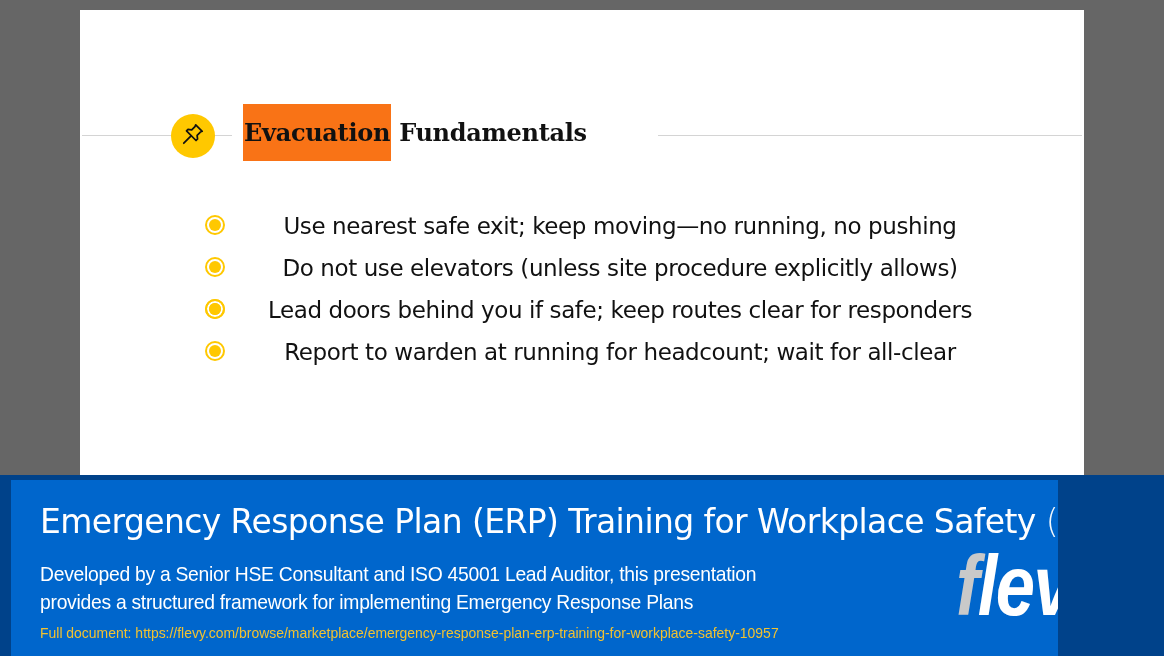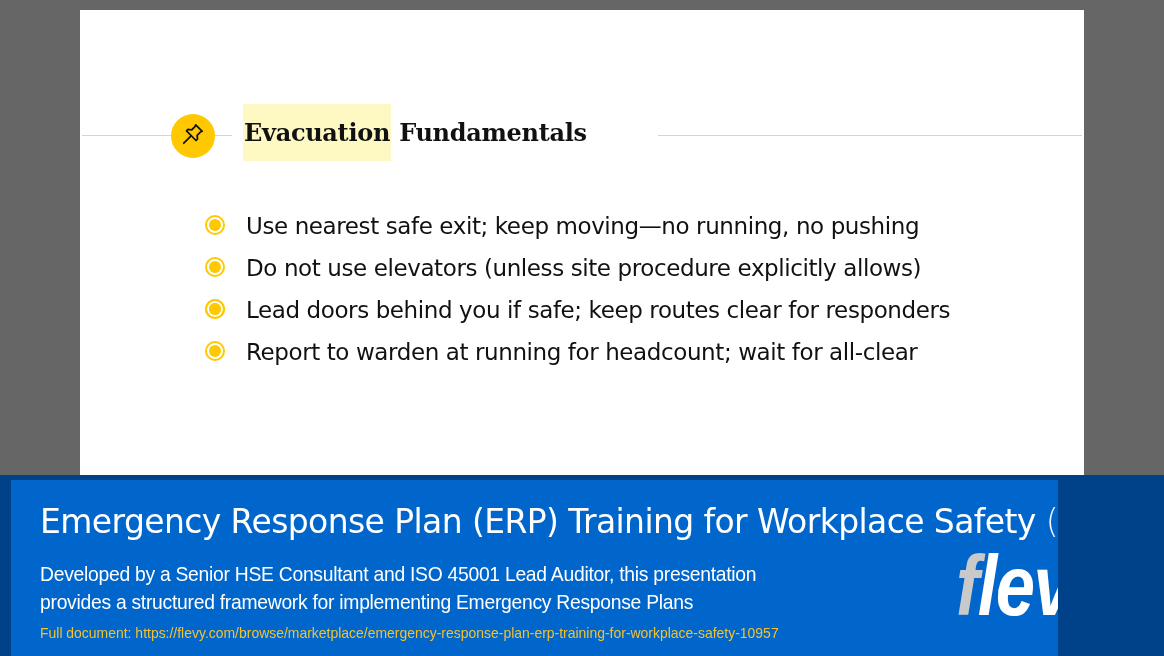--- a/index.html
+++ b/index.html
@@ -56,31 +56,32 @@
       left: 163px;
       top: 108px;
       font-family: "DejaVu Serif", serif;
       font-weight: bold;
       font-size: 24px;
       color: #111111;
       white-space: nowrap;
       letter-spacing: -0.3px;
     }
     .title .hl {
-      background: #fef9c3;
+      background: #f97316;
       padding: 14px 1px;
     }
     .bullets {
       position: absolute;
       left: 124px;
       top: 200px;
       width: 790px;
       margin: 0;
       padding: 0;
       list-style: none;
+      text-align: center;
     }
     .bullet {
       position: relative;
       padding-left: 42px;
       font-family: "DejaVu Sans", sans-serif;
       font-size: 23px;
       line-height: 33px;
       color: #111111;
       margin-bottom: 9px;
       letter-spacing: -0.4px;

